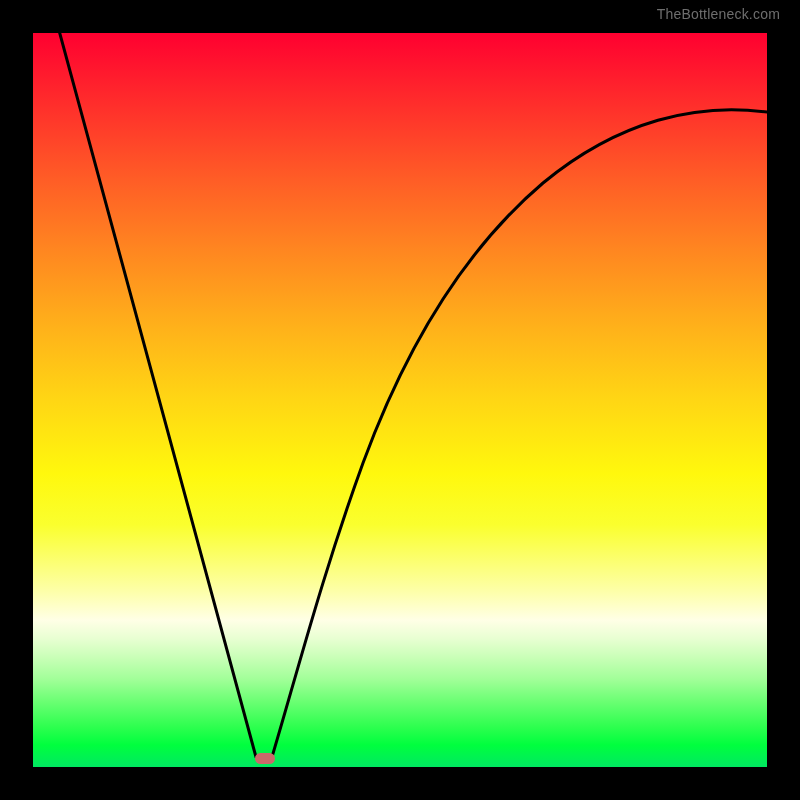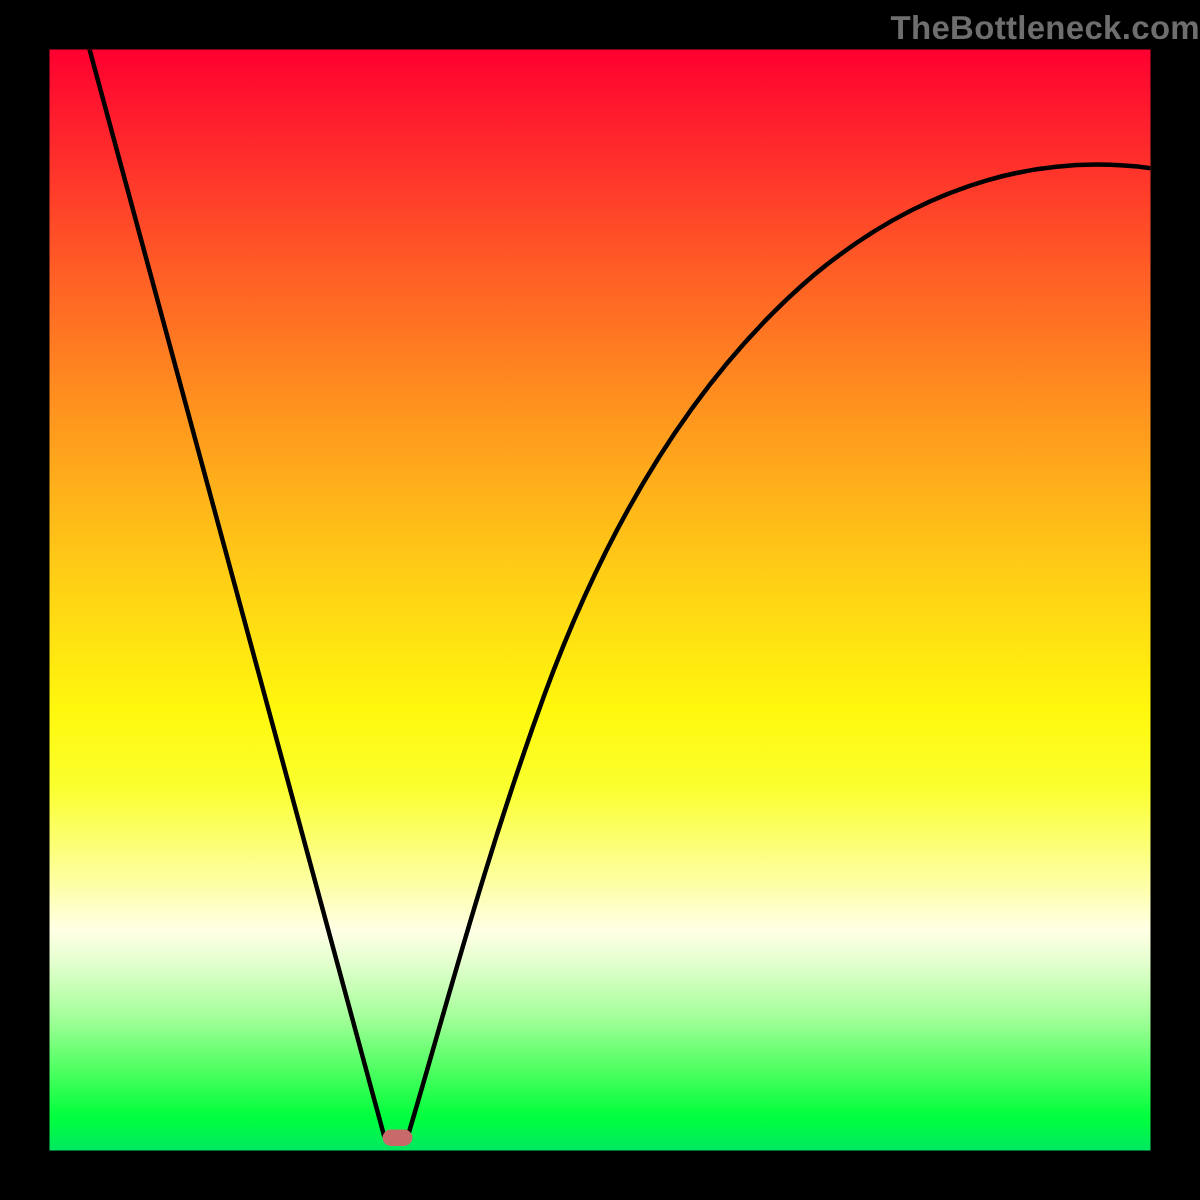--- a/index.html
+++ b/index.html
@@ -39,24 +39,24 @@
       #a2ff99 88%,
       #6cff74 91%,
       #2eff4f 94.5%,
       #00ff3e 97%,
       #00e861 100%
     );
   }
   .watermark {
     position: absolute;
     top: 6px;
-    right: 0;
+    right: 20px;
     color: #6e6e6e;
-    font-size: 22px;
-    font-weight: 700;
+    font-size: 14px;
+    font-weight: 400;
     letter-spacing: 0.2px;
   }
   svg.curve {
     position: absolute;
     left: 0;
     top: 0;
     width: 734px;
     height: 734px;
     pointer-events: none;
   }

